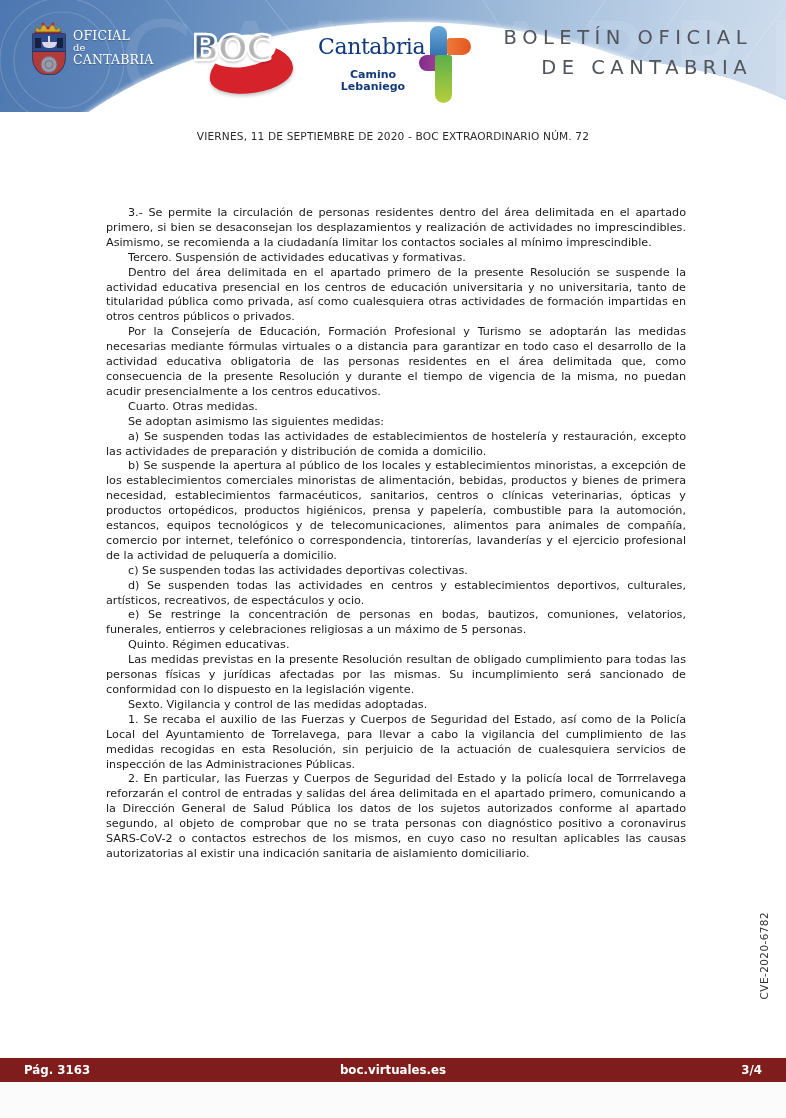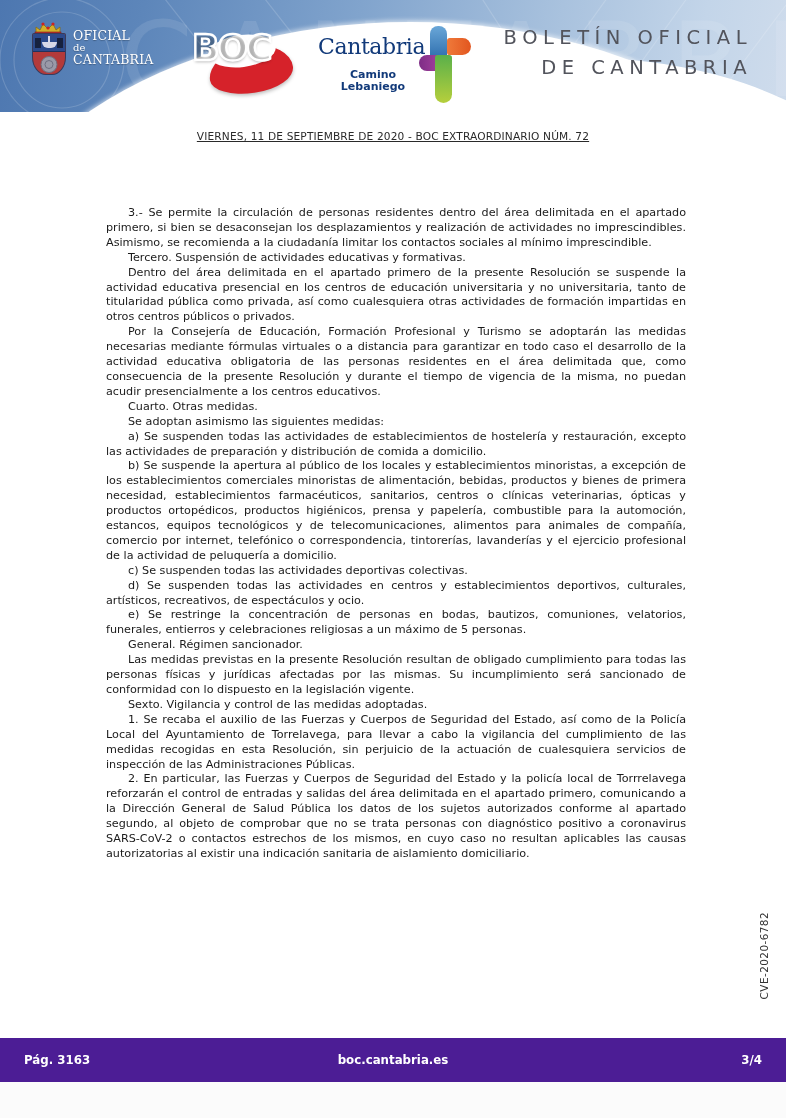--- a/index.html
+++ b/index.html
@@ -269,21 +269,20 @@
   .date-line {
     position: absolute;
     left: 0;
     top: 130px;
     width: 786px;
     text-align: center;
     font-family: "DejaVu Sans", sans-serif;
     font-size: 10.6px;
     color: #2a2a2a;
     letter-spacing: 0.15px;
-    text-decoration: underline;
   }
 
   
   .content {
     position: absolute;
     left: 106px;
     top: 206px;
     width: 580px;
     font-family: "DejaVu Sans", sans-serif;
     font-size: 11.2px;
@@ -310,22 +309,22 @@
     transform: rotate(180deg);
     letter-spacing: 0.4px;
   }
 
   
   .footer {
     position: absolute;
     left: 0;
     bottom: 36px;
     width: 786px;
-    height: 44px;
-    background: #4c1d95;
+    height: 24px;
+    background: #7f1d1d;
     color: #ffffff;
     display: flex;
     align-items: center;
     font-family: "DejaVu Sans", sans-serif;
     font-size: 11.8px;
     font-weight: bold;
   }
   .footer .f-left  { position: absolute; left: 24px; }
   .footer .f-mid   { width: 100%; text-align: center; }
   .footer .f-right { position: absolute; right: 24px; }
@@ -421,27 +420,27 @@
     <p class="gap">Tercero. Suspensión de actividades educativas y formativas.</p>
     <p>Dentro del área delimitada en el apartado primero de la presente Resolución se suspende la actividad educativa presencial en los centros de educación universitaria y no universitaria, tanto de titularidad pública como privada, así como cualesquiera otras actividades de formación impartidas en otros centros públicos o privados.</p>
     <p>Por la Consejería de Educación, Formación Profesional y Turismo se adoptarán las medidas necesarias mediante fórmulas virtuales o a distancia para garantizar en todo caso el desarrollo de la actividad educativa obligatoria de las personas residentes en el área delimitada que, como consecuencia de la presente Resolución y durante el tiempo de vigencia de la misma, no puedan acudir presencialmente a los centros educativos.</p>
     <p class="gap">Cuarto. Otras medidas.</p>
     <p>Se adoptan asimismo las siguientes medidas:</p>
     <p>a) Se suspenden todas las actividades de establecimientos de hostelería y restauración, excepto las actividades de preparación y distribución de comida a domicilio.</p>
     <p>b) Se suspende la apertura al público de los locales y establecimientos minoristas, a excepción de los establecimientos comerciales minoristas de alimentación, bebidas, productos y bienes de primera necesidad, establecimientos farmacéuticos, sanitarios, centros o clínicas veterinarias, ópticas y productos ortopédicos, productos higiénicos, prensa y papelería, combustible para la automoción, estancos, equipos tecnológicos y de telecomunicaciones, alimentos para animales de compañía, comercio por internet, telefónico o correspondencia, tintorerías, lavanderías y el ejercicio profesional de la actividad de peluquería a domicilio.</p>
     <p>c) Se suspenden todas las actividades deportivas colectivas.</p>
     <p>d) Se suspenden todas las actividades en centros y establecimientos deportivos, culturales, artísticos, recreativos, de espectáculos y ocio.</p>
     <p>e) Se restringe la concentración de personas en bodas, bautizos, comuniones, velatorios, funerales, entierros y celebraciones religiosas a un máximo de 5 personas.</p>
-    <p class="gap">General. Régimen sancionador.</p>
+    <p class="gap">Quinto. Régimen educativas.</p>
     <p>Las medidas previstas en la presente Resolución resultan de obligado cumplimiento para todas las personas físicas y jurídicas afectadas por las mismas. Su incumplimiento será sancionado de conformidad con lo dispuesto en la legislación vigente.</p>
     <p class="gap">Sexto. Vigilancia y control de las medidas adoptadas.</p>
     <p>1. Se recaba el auxilio de las Fuerzas y Cuerpos de Seguridad del Estado, así como de la Policía Local del Ayuntamiento de Torrelavega, para llevar a cabo la vigilancia del cumplimiento de las medidas recogidas en esta Resolución, sin perjuicio de la actuación de cualesquiera servicios de inspección de las Administraciones Públicas.</p>
     <p>2. En particular, las Fuerzas y Cuerpos de Seguridad del Estado y la policía local de Torrrelavega reforzarán el control de entradas y salidas del área delimitada en el apartado primero, comunicando a la Dirección General de Salud Pública los datos de los sujetos autorizados conforme al apartado segundo, al objeto de comprobar que no se trata personas con diagnóstico positivo a coronavirus SARS-CoV-2 o contactos estrechos de los mismos, en cuyo caso no resultan aplicables las causas autorizatorias al existir una indicación sanitaria de aislamiento domiciliario.</p>
   </div>
 
 <div class="cve">CVE-2020-6782</div>
 
 <div class="footer">
   <div class="f-left">Pág. 3163</div>
-  <div class="f-mid">boc.cantabria.es</div>
+  <div class="f-mid">boc.virtuales.es</div>
   <div class="f-right">3/4</div>
 </div>
 <div class="footer-below"></div>
 
 </body></html>

